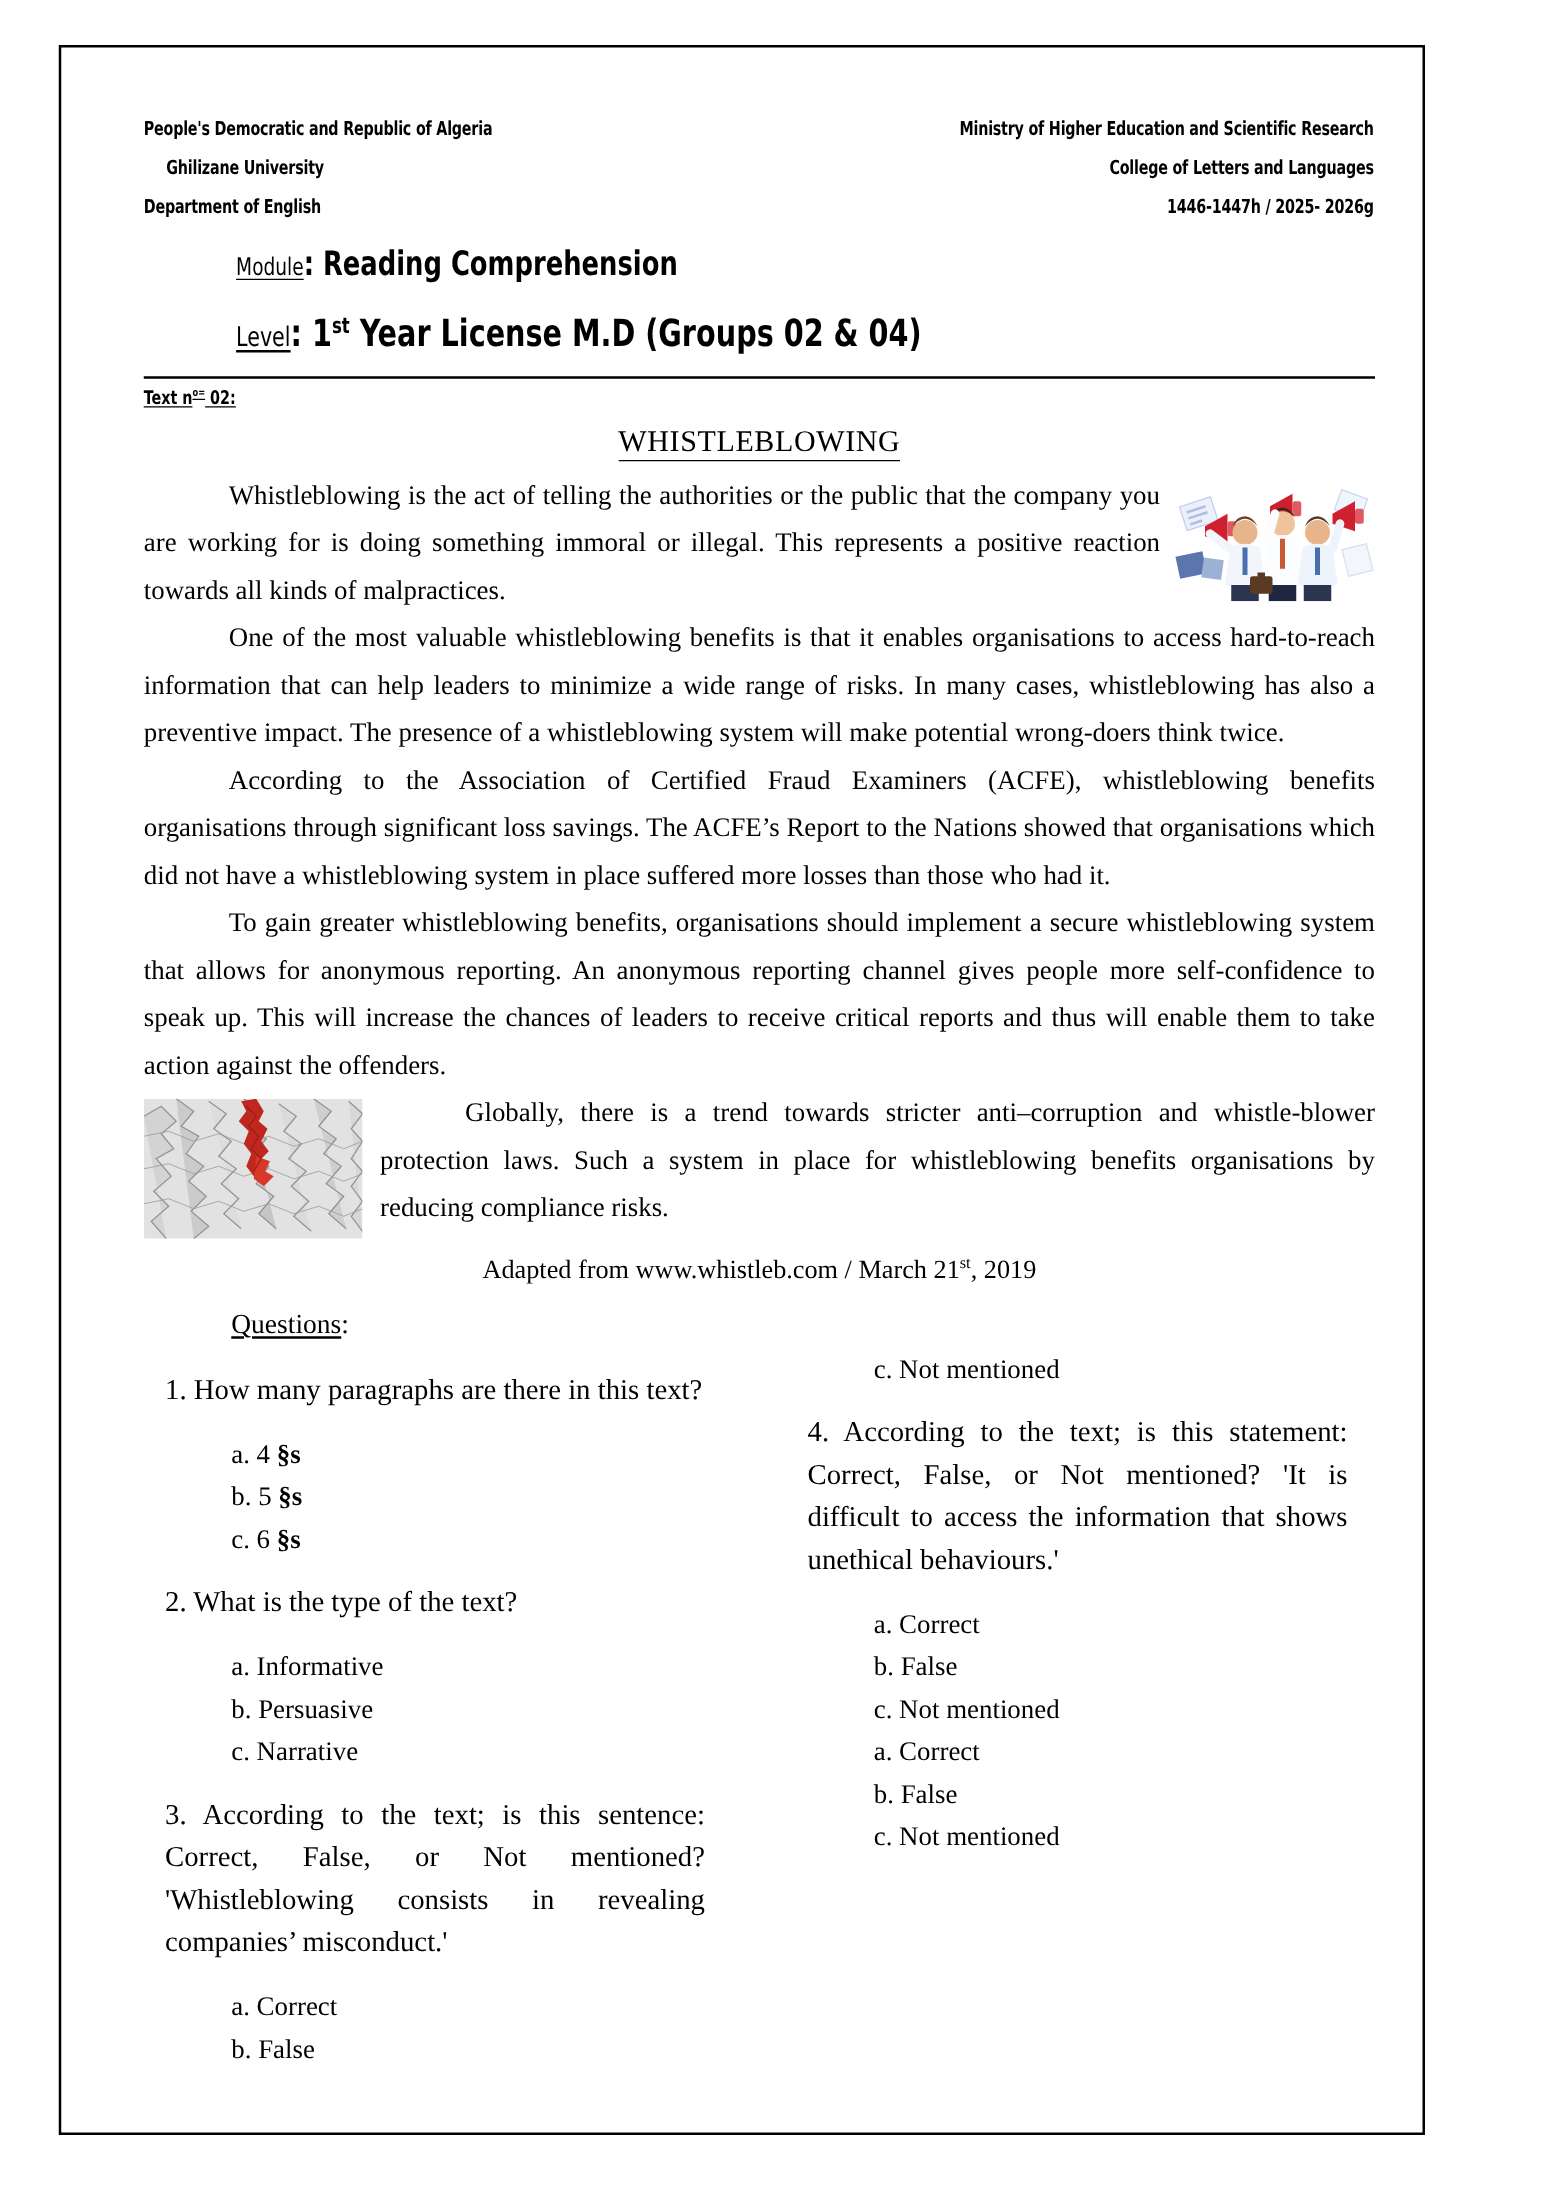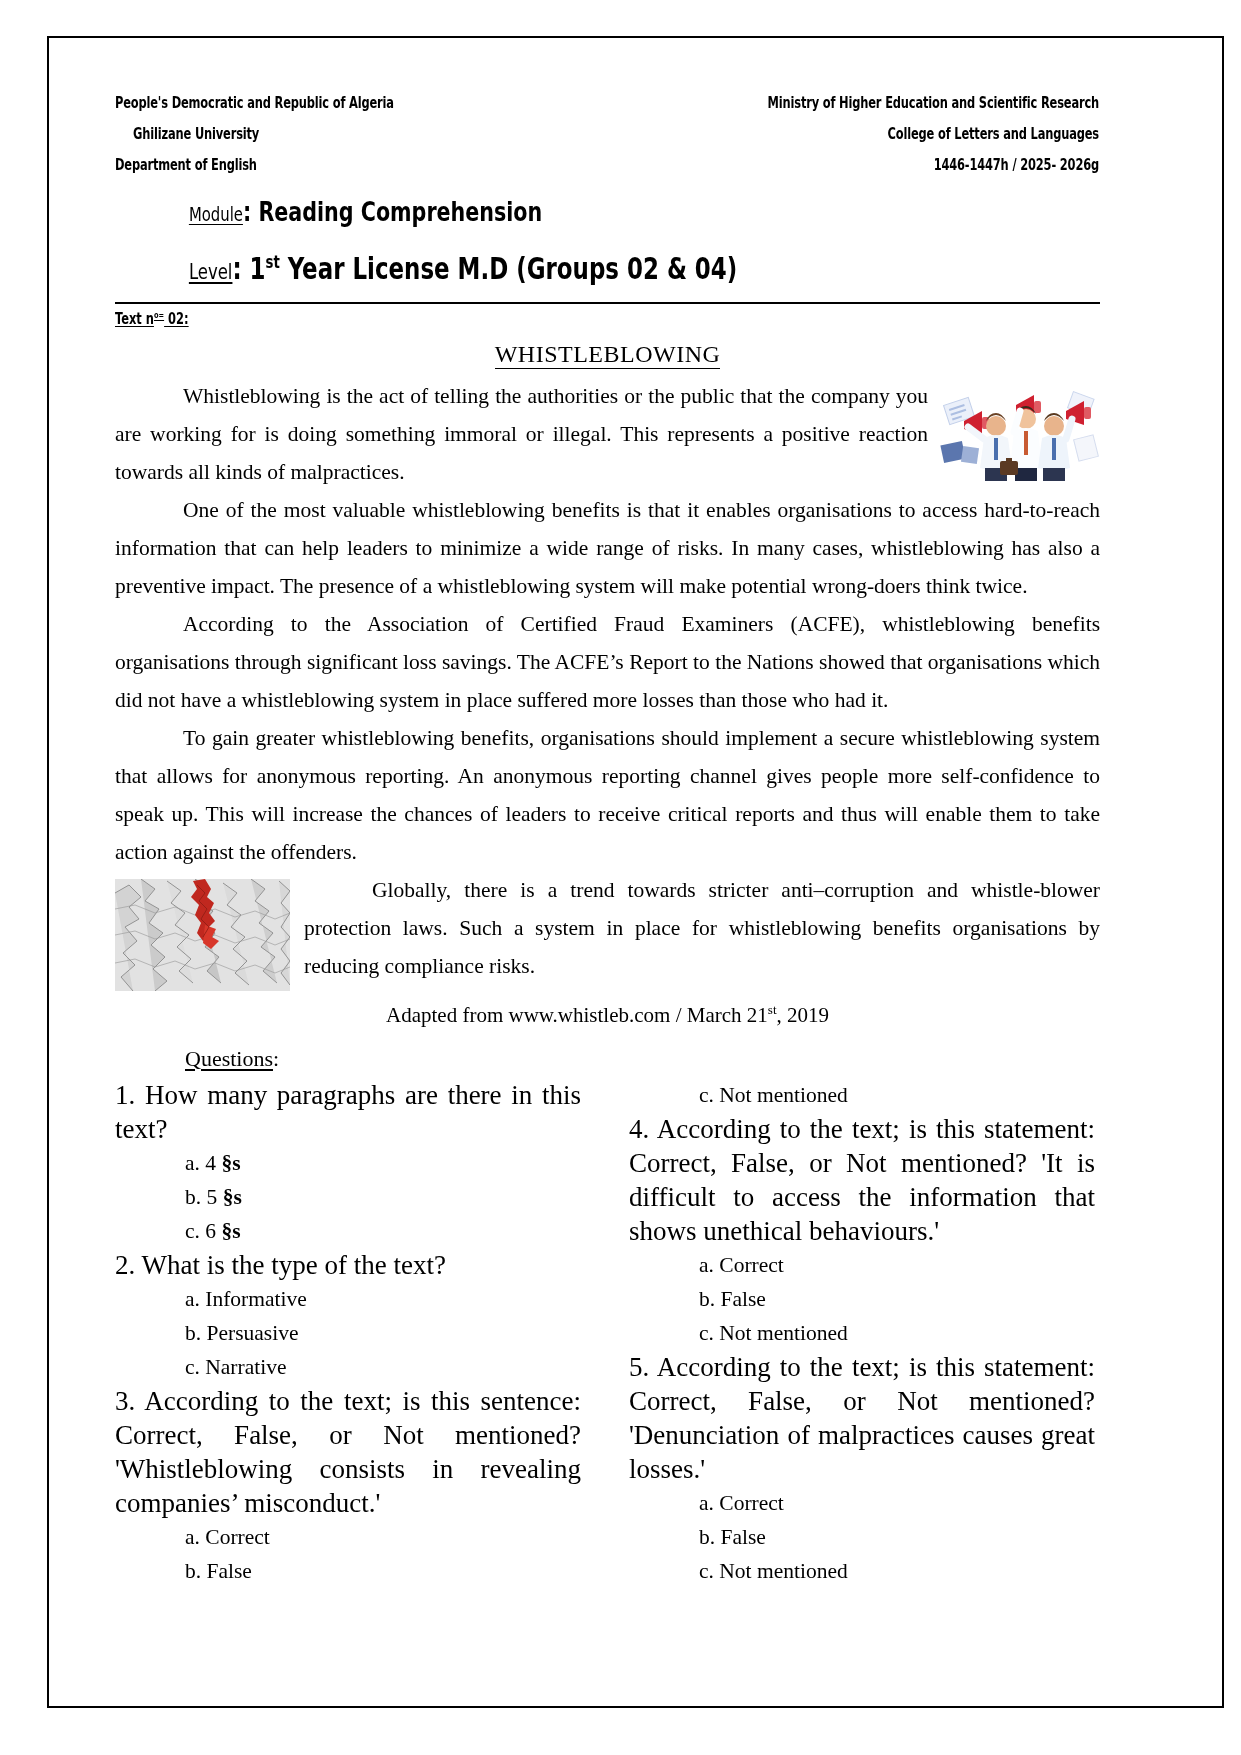--- a/index.html
+++ b/index.html
@@ -13,21 +13,21 @@
     font-family: "Liberation Serif", "DejaVu Serif", serif;
     color: #000000;
     overflow: hidden;
   }
 
   
   .page-frame {
     position: absolute;
     left: 47px;
     top: 36px;
-    width: 1177px;
+    width: 1093px;
     height: 1672px;
     border: 2px solid #000;
     box-sizing: border-box;
   }
 
   .page-inner {
     position: absolute;
     left: 66px;
     top: 50px;
     width: 985px;
@@ -167,25 +167,25 @@
   .qcols {
     display: flex;
     gap: 48px;
     margin-top: 2px;
   }
   .qcol { width: 468px; }
   .qcol.left  { width: 466px; }
   .qcol.right { width: 466px; }
 
   .q {
-    font-size: 27px;
+    font-size: 23px;
     line-height: 34px;
     text-align: justify;
     text-justify: inter-word;
-    margin: 0;
+    margin: 17px;
   }
   .opt {
     font-size: 21.5px;
     line-height: 34px;
     margin: 0 0 0 70px;
   }
   .sectionmark { font-weight: bold; }
 </style>
 </head>
 <body>
@@ -347,21 +347,20 @@
           <p class="q">3. According to the text; is this sentence: Correct, False, or Not mentioned? 'Whistleblowing consists in revealing companies’ misconduct.'</p>
           <div class="opt"><span>a. Correct</span></div>
           <div class="opt"><span>b. False</span></div>
         </div>
       <div class="qcol right" id="qcol-right">
           <div class="opt"><span>c. Not mentioned</span></div>
           <p class="q">4. According to the text; is this statement: Correct, False, or Not mentioned? 'It is difficult to access the information that shows unethical behaviours.'</p>
           <div class="opt"><span>a. Correct</span></div>
           <div class="opt"><span>b. False</span></div>
           <div class="opt"><span>c. Not mentioned</span></div>
-          <p class="q">5. According to the text; is this statement: Correct, False, or Not mentioned? 'Denunciation of malpractices causes great losses.'</p>
           <div class="opt"><span>a. Correct</span></div>
           <div class="opt"><span>b. False</span></div>
           <div class="opt"><span>c. Not mentioned</span></div>
         </div>
     </div>
 
   </div>
 </div>
 
 </body></html>

